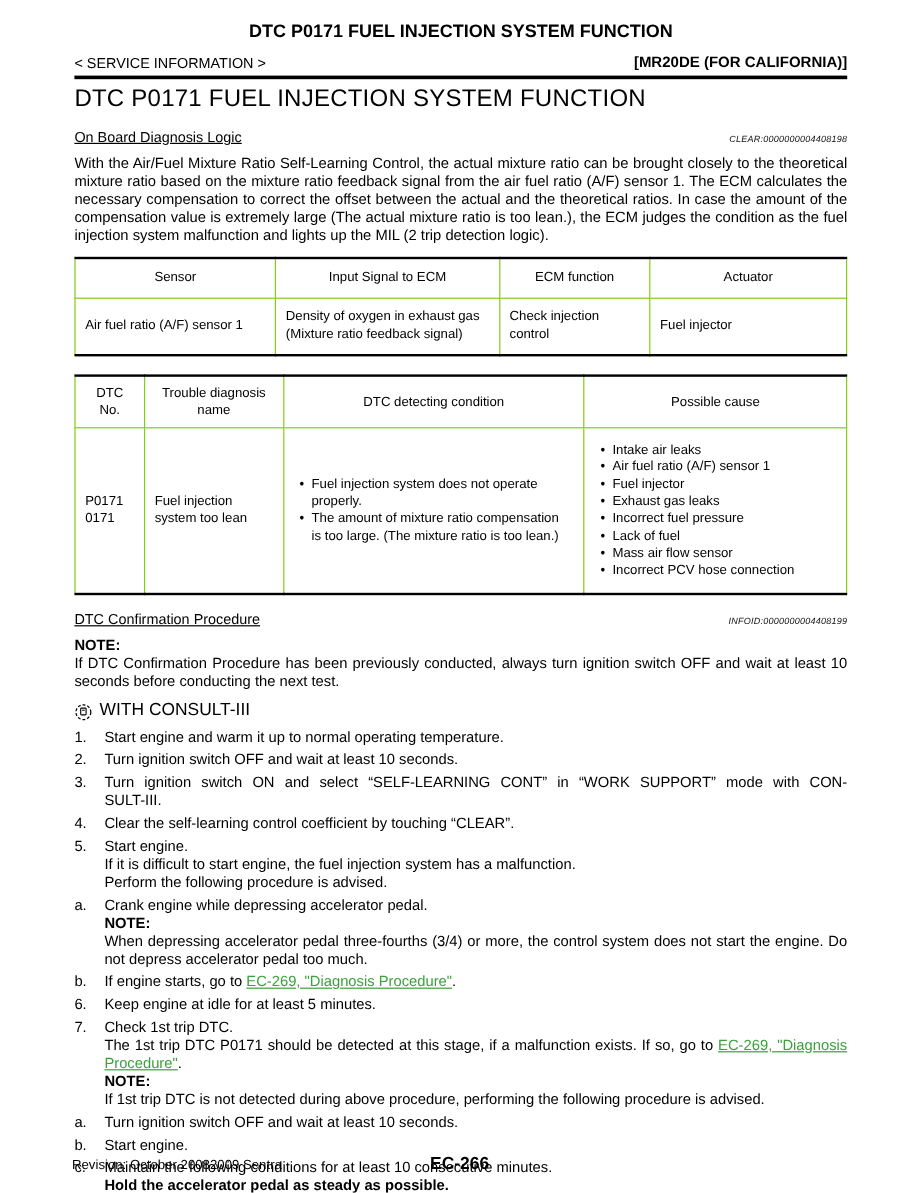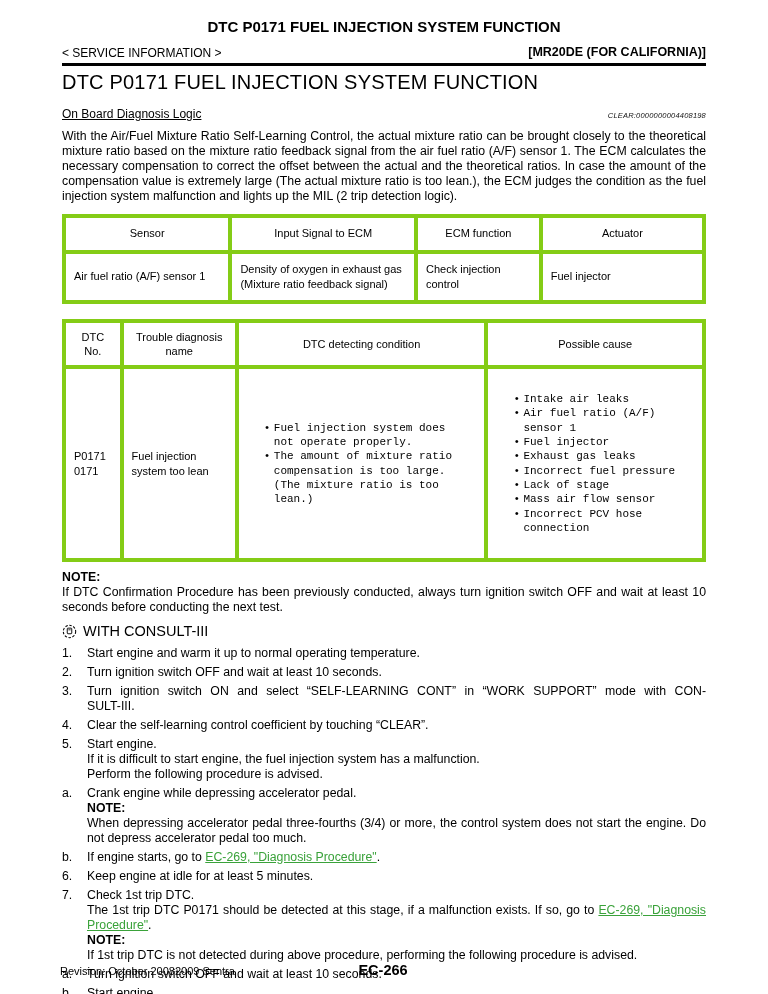--- a/index.html
+++ b/index.html
@@ -14,29 +14,29 @@
   .page-heading{font-size:20px;font-weight:400;margin:4px 0 0;letter-spacing:.2px;}
   .sec-row{display:flex;justify-content:space-between;align-items:baseline;margin-top:13px;}
   .sec-heading{font-size:12px;font-weight:400;margin:0;text-decoration:underline;}
   .infoid{font-size:7.5px;font-style:italic;letter-spacing:.2px;color:#111;}
   .just{text-align:justify;}
   .jl{text-align:justify;text-align-last:justify;}
   p.body{margin:7px 0 0;}
   .bold{font-weight:700;}
   .tbl{width:100%;border-collapse:collapse;margin-top:10px;font-size:11px;line-height:1.3;
     border:1px solid #000;border-top:2px solid #000;border-bottom:2px solid #000;}
-  .tbl th,.tbl td{border:4px solid #84cc16;padding:7px 8px;font-weight:400;vertical-align:middle;}
+  .tbl th,.tbl td{border:1px solid #84cc16;padding:7px 8px;font-weight:400;vertical-align:middle;}
   .tbl th{text-align:center;}
   .tbl1{margin-top:10px;}
   .tbl1 th{height:18px;}
   .tbl1 td{height:32px;}
   .tbl2{margin-top:15px;}
   .tbl2 th{height:28px;}
   .td-center{text-align:left;}
-  ul.cell{list-style:none;margin:16px;padding:0;font-family:Liberation Mono, monospace;}
+  ul.cell{list-style:none;margin:4px;padding:0;}
   ul.cell li{position:relative;padding-left:11px;}
   ul.cell li::before{content:"\2022";position:absolute;left:1px;}
   .note-label{font-weight:700;margin-top:8px;}
   .consult-head{display:flex;align-items:center;gap:6px;font-size:14.5px;margin-top:8px;}
   .consult-icon svg{display:block;}
   .steps{margin-top:5px;}
   .step{display:flex;margin-top:4px;}
   .step .mk{width:25px;flex:none;}
   .step .sb{flex:1;min-width:0;}
   .link{color:#3aa23a;text-decoration:underline;cursor:pointer;}
@@ -118,29 +118,33 @@
           <li>The amount of mixture ratio compensation is too large. (The mixture ratio is too lean.)</li>
         </ul>
       </td>
       <td>
         <ul class="cell">
           <li>Intake air leaks</li>
           <li>Air fuel ratio (A/F) sensor 1</li>
           <li>Fuel injector</li>
           <li>Exhaust gas leaks</li>
           <li>Incorrect fuel pressure</li>
-          <li>Lack of stage</li>
+          <li>Lack of fuel</li>
           <li>Mass air flow sensor</li>
           <li>Incorrect PCV hose connection</li>
         </ul>
       </td>
     </tr>
   </tbody>
     </table>
 
+  <div class="sec-row">
+    <h2 class="sec-heading">DTC Confirmation Procedure</h2>
+    <span class="infoid">INFOID:0000000004408199</span>
+  </div>
   <div class="note-label">NOTE:</div>
   <div class="just">If DTC Confirmation Procedure has been previously conducted, always turn ignition switch OFF and wait at least 10 seconds before conducting the next test.</div>
 
   <div class="consult-head">
     <span class="consult-icon">
       <svg width="15" height="15" viewBox="0 0 16 16">
         <circle cx="8" cy="8" r="6.6" fill="none" stroke="#000" stroke-width="1.1" stroke-dasharray="2.6 1.7"></circle>
         <rect x="5.6" y="4.4" width="4.8" height="6" rx="0.8" fill="none" stroke="#000" stroke-width="1"></rect>
         <line x1="6.8" y1="6.2" x2="9.2" y2="6.2" stroke="#000" stroke-width="0.9"></line>
       </svg>

